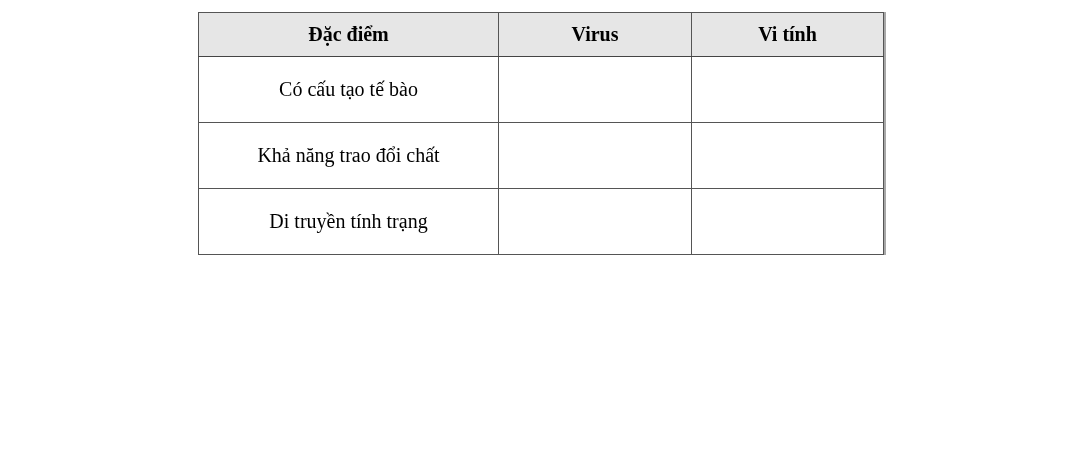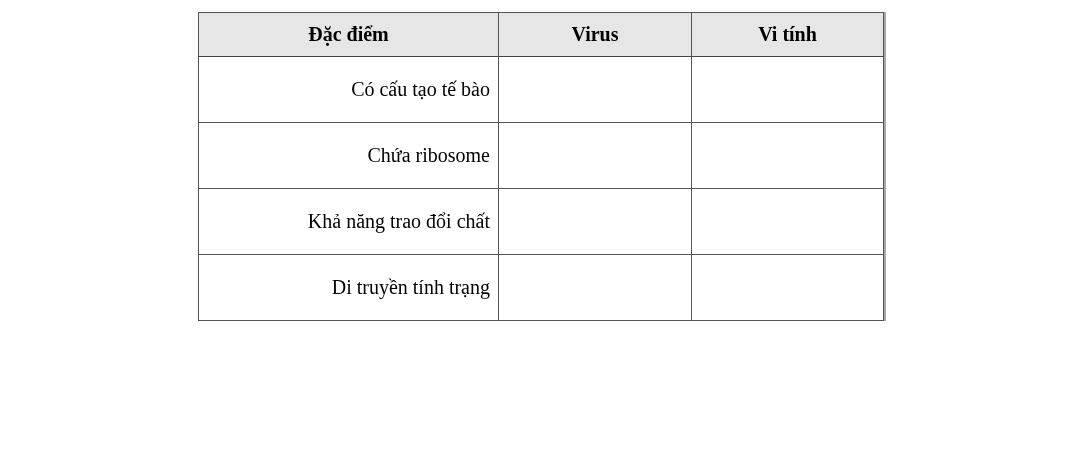--- a/index.html
+++ b/index.html
@@ -39,21 +39,21 @@
     background: #e6e6e6;
     font-weight: bold;
     height: 44px;
     padding: 0 4px;
     border-bottom: 1px solid #444444;
   }
   table.cmp td {
     height: 66px;
     background: #ffffff;
     vertical-align: middle;
-    text-align: right;
+    text-align: center;
     padding: 0 8px;
   }
   table.cmp td.answer {
     padding: 0;
   }
 </style>
 </head>
 <body>
 
 <div class="page">
@@ -70,25 +70,20 @@
         <th>Vi tính</th>
       </tr>
     </thead>
     <tbody>
       <tr>
         <td>Có cấu tạo tế bào</td>
         <td class="answer"></td>
         <td class="answer"></td>
       </tr>
       <tr>
-        <td>Chứa ribosome</td>
-        <td class="answer"></td>
-        <td class="answer"></td>
-      </tr>
-      <tr>
         <td>Khả năng trao đổi chất</td>
         <td class="answer"></td>
         <td class="answer"></td>
       </tr>
       <tr>
         <td>Di truyền tính trạng</td>
         <td class="answer"></td>
         <td class="answer"></td>
       </tr>
     </tbody>

